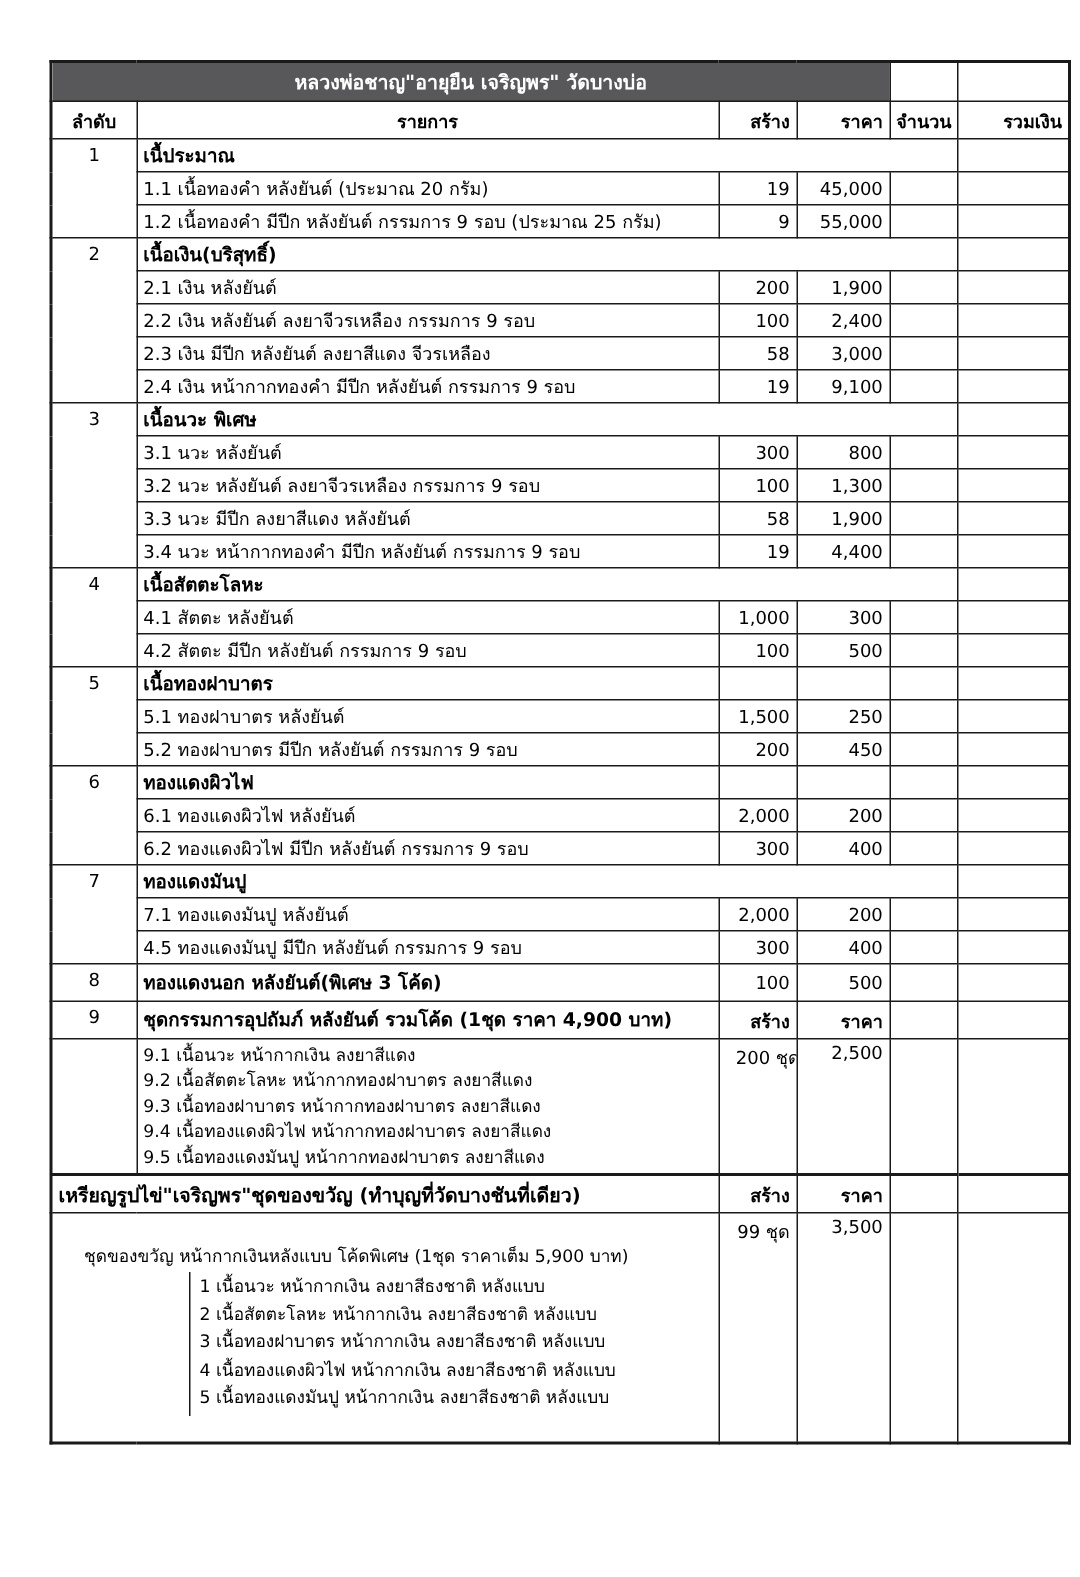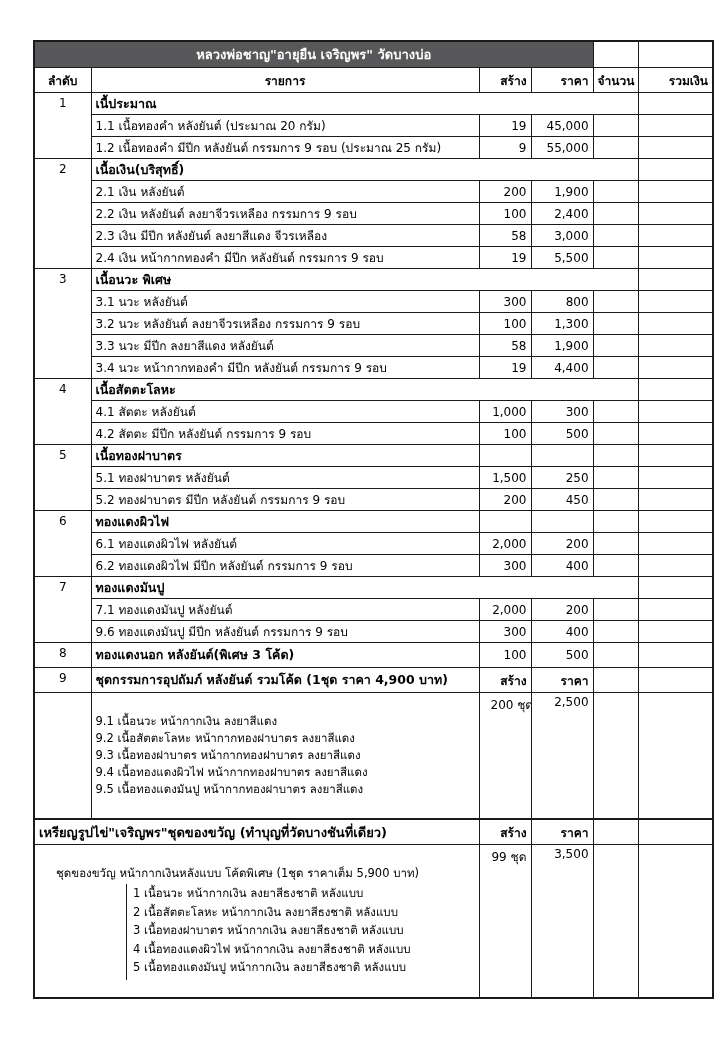--- a/index.html
+++ b/index.html
@@ -11,21 +11,21 @@
   table{border-collapse:collapse;table-layout:fixed;width:679px;border:2px solid #1a1a1a;background:#fff;}
   td,th{border:1px solid #1a1a1a;padding:0 4px;font-size:12px;height:21px;white-space:nowrap;overflow:hidden;vertical-align:middle;}
   th{font-weight:bold;font-size:12px;height:24px;}
   .title-cell{background:#58585b;color:#fff;font-weight:bold;text-align:center;font-size:13px;height:25px;}
   .num{text-align:center;vertical-align:top;padding-top:3px;}
   .sec{font-weight:bold;font-size:12.5px;}
   .r{text-align:right;margin-left:44px;}
   .c{text-align:center;}
   .b{font-weight:bold;}
   .top{vertical-align:top;padding-top:2px;padding-left:11px;}
-  .items-cell{vertical-align:top;padding:20px 4px;white-space:normal;}
+  .items-cell{vertical-align:top;padding:2px 4px;white-space:normal;}
   .items-cell div{font-size:11.5px;line-height:17px;white-space:nowrap;}
   .egg td{border-top:2px solid #1a1a1a;height:24px;}
   .egg .sec{font-size:13px;}
   .gift-cell{padding:17px;vertical-align:top;white-space:normal;}
   .gift-header{padding:2px 4px 1px 4px;font-size:11.5px;height:19px;white-space:nowrap;}
   .gift-subs{margin-left:74px;border-left:1px solid #1a1a1a;padding:0 0 3px 6px;}
   .gift-subs div{font-size:11.5px;line-height:18.5px;white-space:nowrap;}
 </style>
 </head>
 <body>
@@ -99,21 +99,21 @@
   <tr>
     <td>2.3 เงิน มีปีก หลังยันต์ ลงยาสีแดง จีวรเหลือง</td>
     <td class="r">58</td>
     <td class="r">3,000</td>
     <td></td>
           <td></td>
   </tr>
   <tr>
     <td>2.4 เงิน หน้ากากทองคำ มีปีก หลังยันต์ กรรมการ 9 รอบ</td>
     <td class="r">19</td>
-    <td class="r">5,500</td>
+    <td class="r">9,100</td>
     <td></td>
           <td></td>
   </tr>
 
   <tr>
     <td class="num" rowspan="5">3</td>
     <td class="sec" colspan="4">เนื้อนวะ พิเศษ</td>
     <td></td>
   </tr>
   <tr>
@@ -217,21 +217,21 @@
     <td></td>
   </tr>
   <tr>
     <td>7.1 ทองแดงมันปู หลังยันต์</td>
     <td class="r">2,000</td>
     <td class="r">200</td>
     <td></td>
           <td></td>
   </tr>
   <tr>
-    <td>9.6 ทองแดงมันปู มีปีก หลังยันต์ กรรมการ 9 รอบ</td>
+    <td>4.5 ทองแดงมันปู มีปีก หลังยันต์ กรรมการ 9 รอบ</td>
     <td class="r">300</td>
     <td class="r">400</td>
     <td></td>
           <td></td>
   </tr>
 
   <tr>
     <td class="num">8</td>
     <td class="sec">ทองแดงนอก หลังยันต์(พิเศษ 3 โค้ด)</td>
     <td class="r">100</td>

